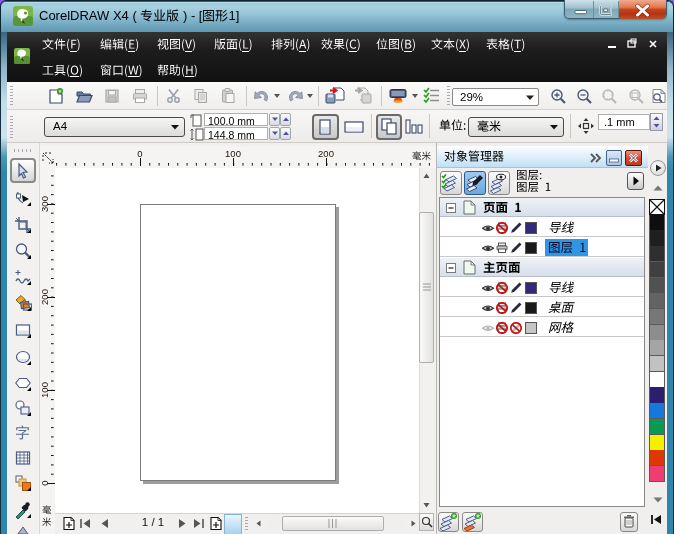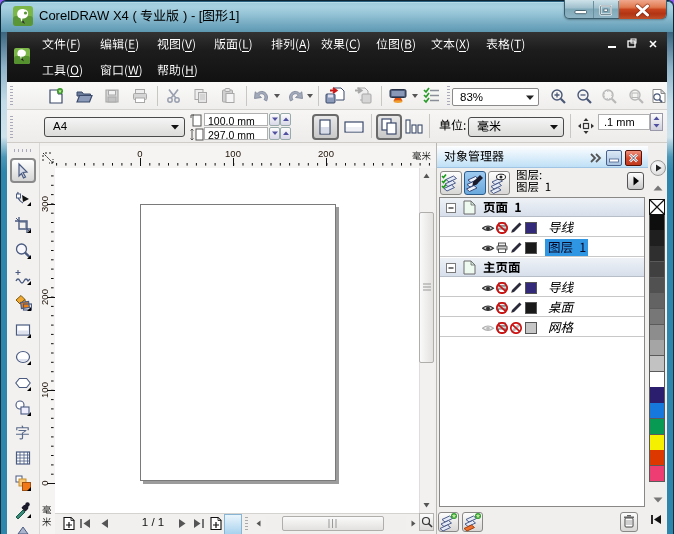--- a/index.html
+++ b/index.html
@@ -194,21 +194,21 @@
     </svg>
 <svg class="abs" style="left:411px;top:93px" width="8" height="6">
       <path d="M1 1 L4 5 L7 1 Z" fill="#555"></path>
     </svg>
 <svg class="abs" style="left:422px;top:87px" width="20" height="18" viewBox="0 0 20 18">
       <path d="M8 3.5 h9 M8 8.5 h9 M8 13.5 h9" stroke="#8a8e98" stroke-width="1.6"></path>
       <path d="M2 3 l2 2 3-4 M2 8 l2 2 3-4 M2 13 l2 2 3-4" stroke="#2a9a2a" stroke-width="1.7" fill="none"></path>
     </svg>
 <div class="grip" style="left:447px;top:86px;height:20px"></div>
 <div class="abs" style="left:452px;top:88px;width:87px;height:18px;background:#fff;border:1px solid #8a8a8a;border-radius:2px"></div>
-<div class="abs" style="left:460px;top:91px;font-size:11.5px;color:#000">83%</div>
+<div class="abs" style="left:460px;top:91px;font-size:11.5px;color:#000">29%</div>
 <svg class="abs" style="left:525px;top:95px" width="10" height="6">
       <path d="M1 0.5 L5 5 L9 0.5 Z" fill="#222"></path>
     </svg>
 <svg class="abs" style="left:549px;top:87px" width="19" height="19" viewBox="0 0 19 19">
       <circle cx="8" cy="8" r="5" fill="none" stroke="#4a5878" stroke-width="1.4"></circle>
       <path d="M11.8 11.8 L16 16" stroke="#4a5878" stroke-width="2.2"></path>
       <path d="M5.5 8 h5 M8 5.5 v5" stroke="#4a5878" stroke-width="1.3"></path>
     </svg>
 <svg class="abs" style="left:575px;top:87px" width="19" height="19" viewBox="0 0 19 19">
       <circle cx="8" cy="8" r="5" fill="none" stroke="#4a5878" stroke-width="1.4"></circle>
@@ -242,21 +242,21 @@
       <rect x="3" y="1" width="8" height="11" fill="#fff" stroke="#555"></rect>
       <path d="M1 1 v3 m-0 -3 h3" stroke="#555" fill="none"></path>
     </svg>
 <div class="abs" style="left:204px;top:113px;width:64px;height:13px;background:#fff;border:1px solid #b0b0b0"></div>
 <div class="abs" style="left:208px;top:114.5px;font-size:10.5px">100.0 mm</div>
 <svg class="abs" style="left:190px;top:128px" width="14" height="13" viewBox="0 0 14 13">
       <path d="M2 1 v11 m-1.5 -9.5 l1.5 -1.5 1.5 1.5 m-3 8 l1.5 1.5 1.5 -1.5" stroke="#555" fill="none"></path>
       <rect x="6" y="1" width="7" height="11" fill="#fff" stroke="#555"></rect>
     </svg>
 <div class="abs" style="left:204px;top:127px;width:64px;height:13px;background:#fff;border:1px solid #b0b0b0"></div>
-<div class="abs" style="left:208px;top:128.5px;font-size:10.5px">297.0 mm</div>
+<div class="abs" style="left:208px;top:128.5px;font-size:10.5px">144.8 mm</div>
 <div class="abs" style="left:269px;top:113px;width:11px;height:13px;background:linear-gradient(#fdfdfd,#d8d8e8);border:1px solid #9aA;border-radius:2px"></div>
 <svg class="abs" style="left:270px;top:115px" width="10" height="9">
       <path d="M2 2.5 L5 6 L8 2.5" fill="#5050a0"></path>
     </svg>
 <div class="abs" style="left:280px;top:113px;width:11px;height:13px;background:linear-gradient(#fdfdfd,#d8d8e8);border:1px solid #9aA;border-radius:2px"></div>
 <svg class="abs" style="left:281px;top:115px" width="10" height="9">
       <path d="M2 6 L5 2.5 L8 6" fill="#5050a0"></path>
     </svg>
 <div class="abs" style="left:269px;top:127px;width:11px;height:13px;background:linear-gradient(#fdfdfd,#d8d8e8);border:1px solid #9aA;border-radius:2px"></div>
 <svg class="abs" style="left:270px;top:129px" width="10" height="9">

